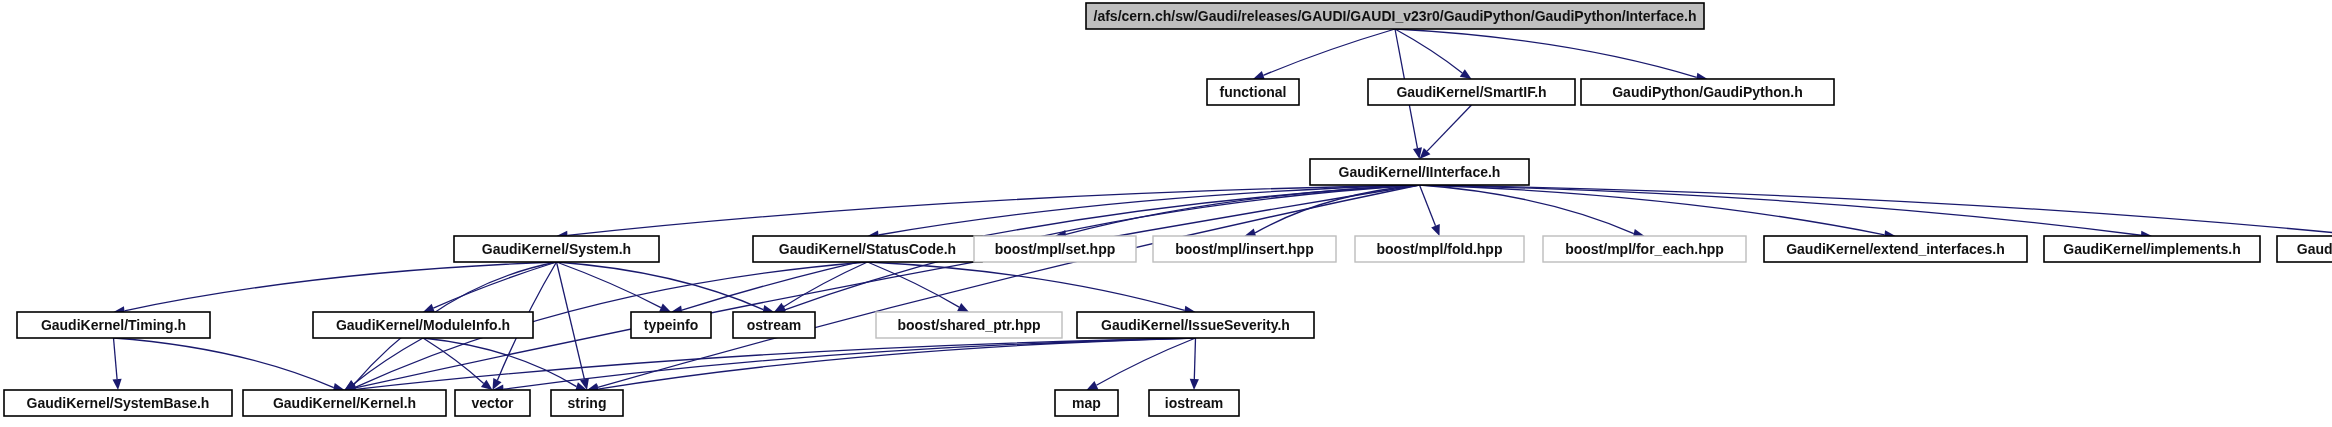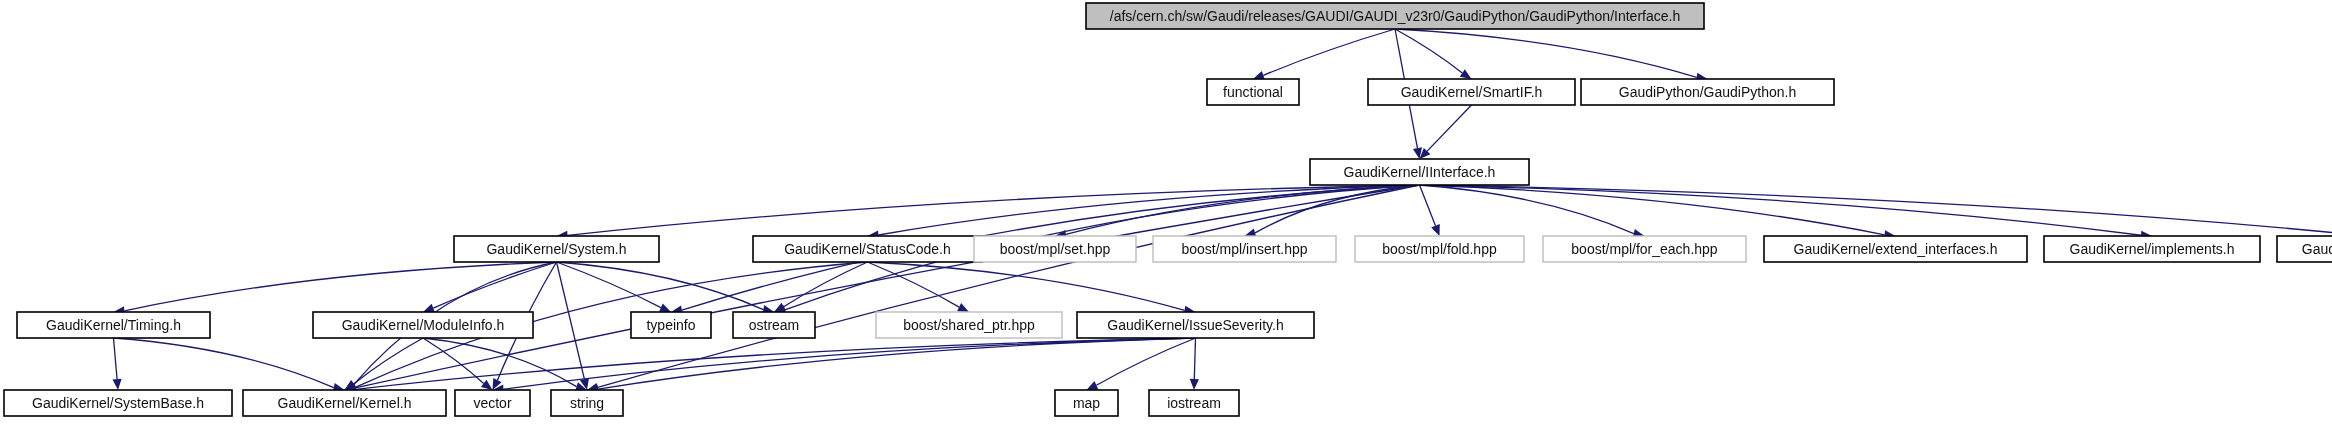--- a/index.html
+++ b/index.html
@@ -1,18 +1,18 @@
 <!DOCTYPE html>
 <html><head>
 <meta charset="utf-8">
 <style>
   html,body{margin:0;padding:0;background:#ffffff;}
   body{width:2332px;height:427px;overflow:hidden;
        font-family:"Liberation Sans","DejaVu Sans",sans-serif;}
-  #graph{position:relative;width:2332px;height:362px;}
+  #graph{position:relative;width:2332px;height:362px;font-weight:bold;}
   svg{position:absolute;left:0;top:0;width:2332px;height:427px;}
   .node-label{font-size:14px;fill:#111111;text-anchor:middle;
               dominant-baseline:middle;font-family:"Liberation Sans","DejaVu Sans",sans-serif;}
   .nbox{fill:#ffffff;stroke:#000000;stroke-width:1.6;}
   .nbox.root{fill:#bfbfbf;stroke:#000000;stroke-width:1.6;}
   .nbox.ext{fill:#ffffff;stroke:#bdbdbd;stroke-width:1.4;}
   .edge{fill:none;stroke:#1a1a6e;stroke-width:1.3;}
   .arrow{fill:#1a1a6e;stroke:none;}
 </style>
 </head>

